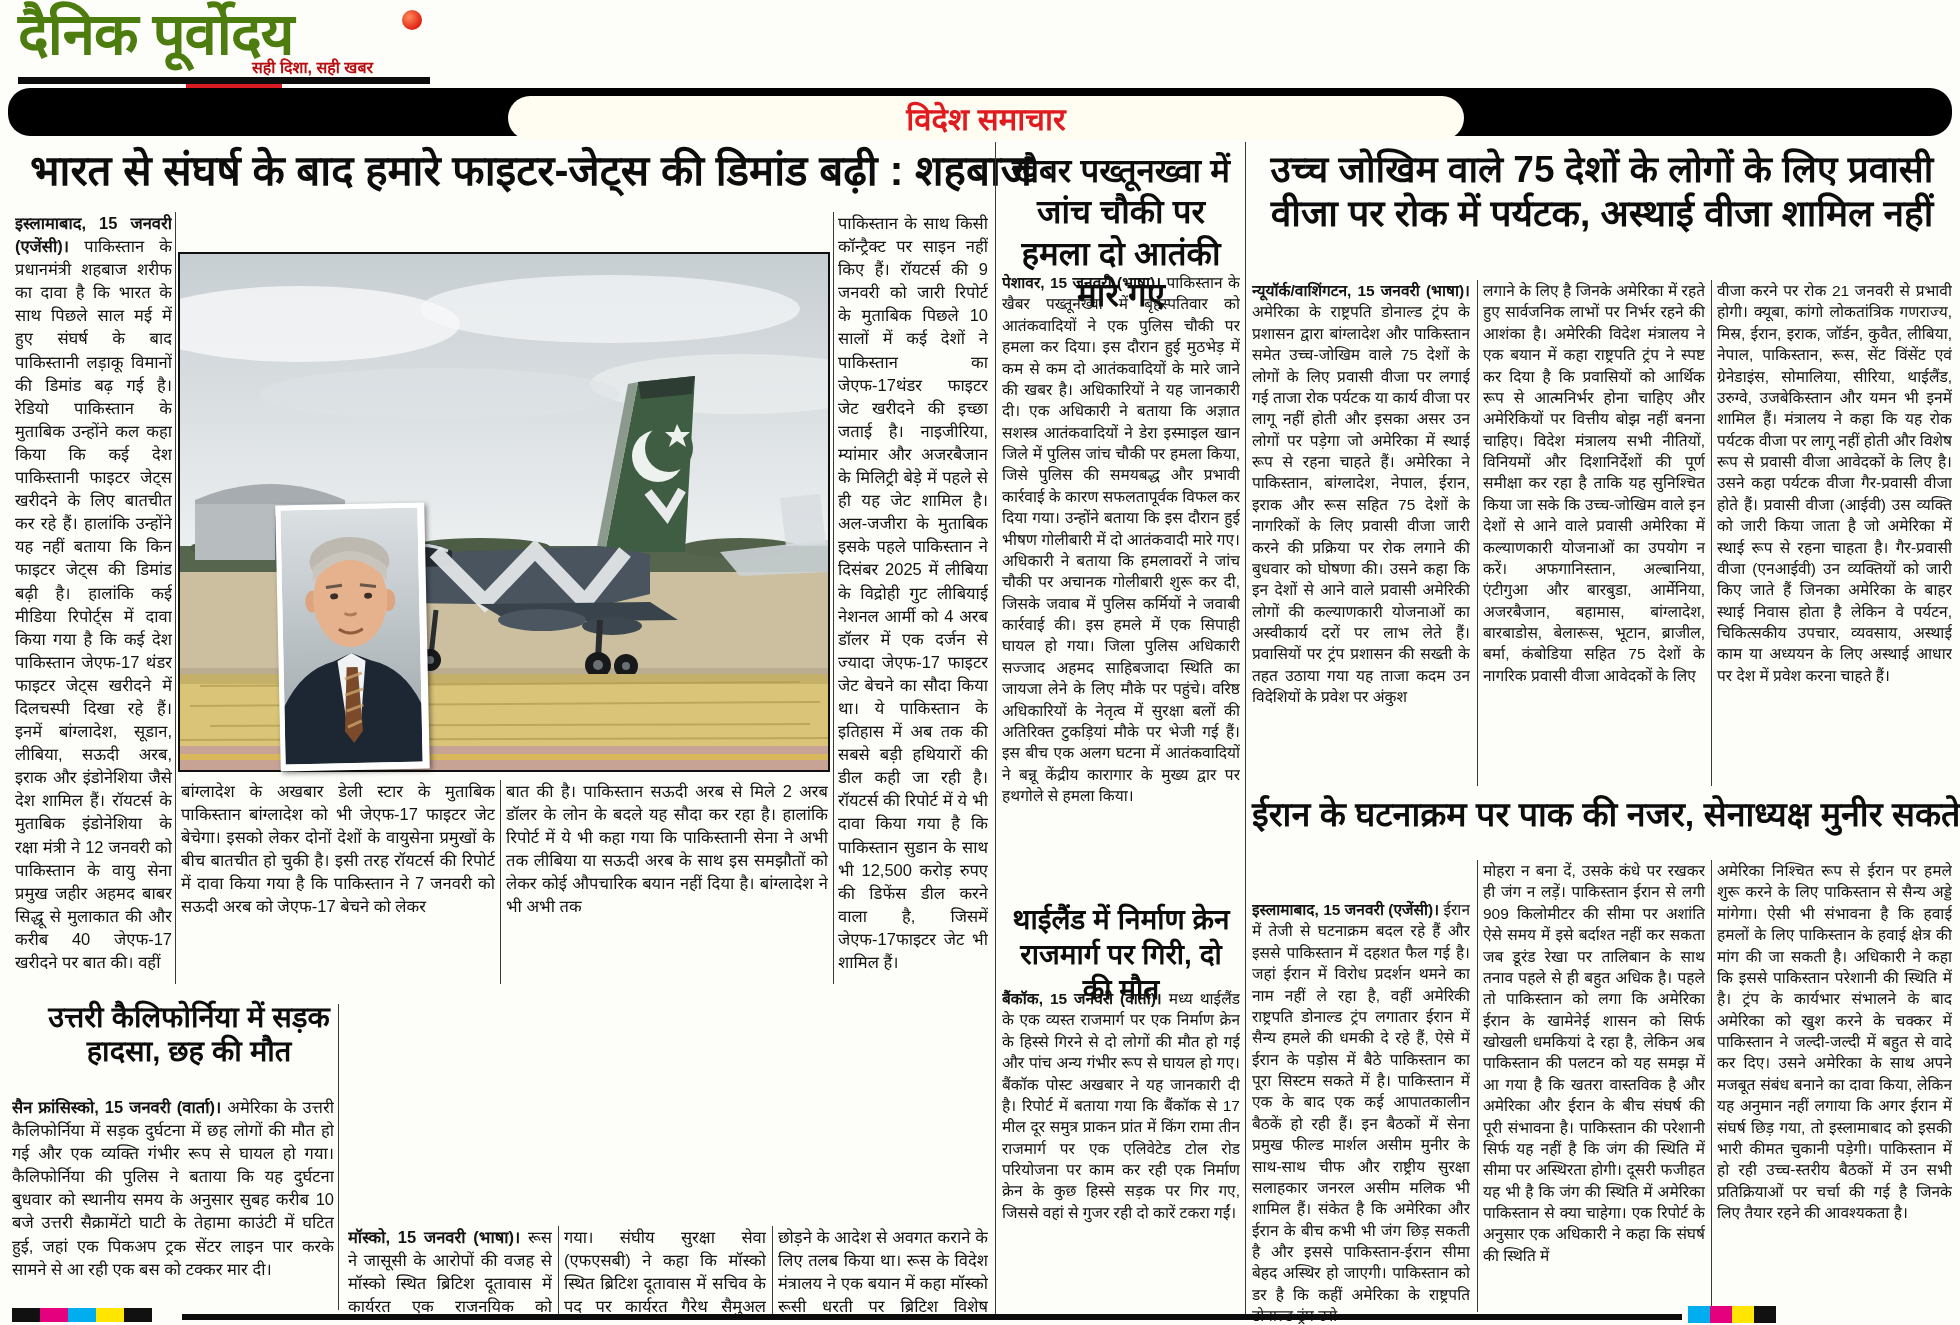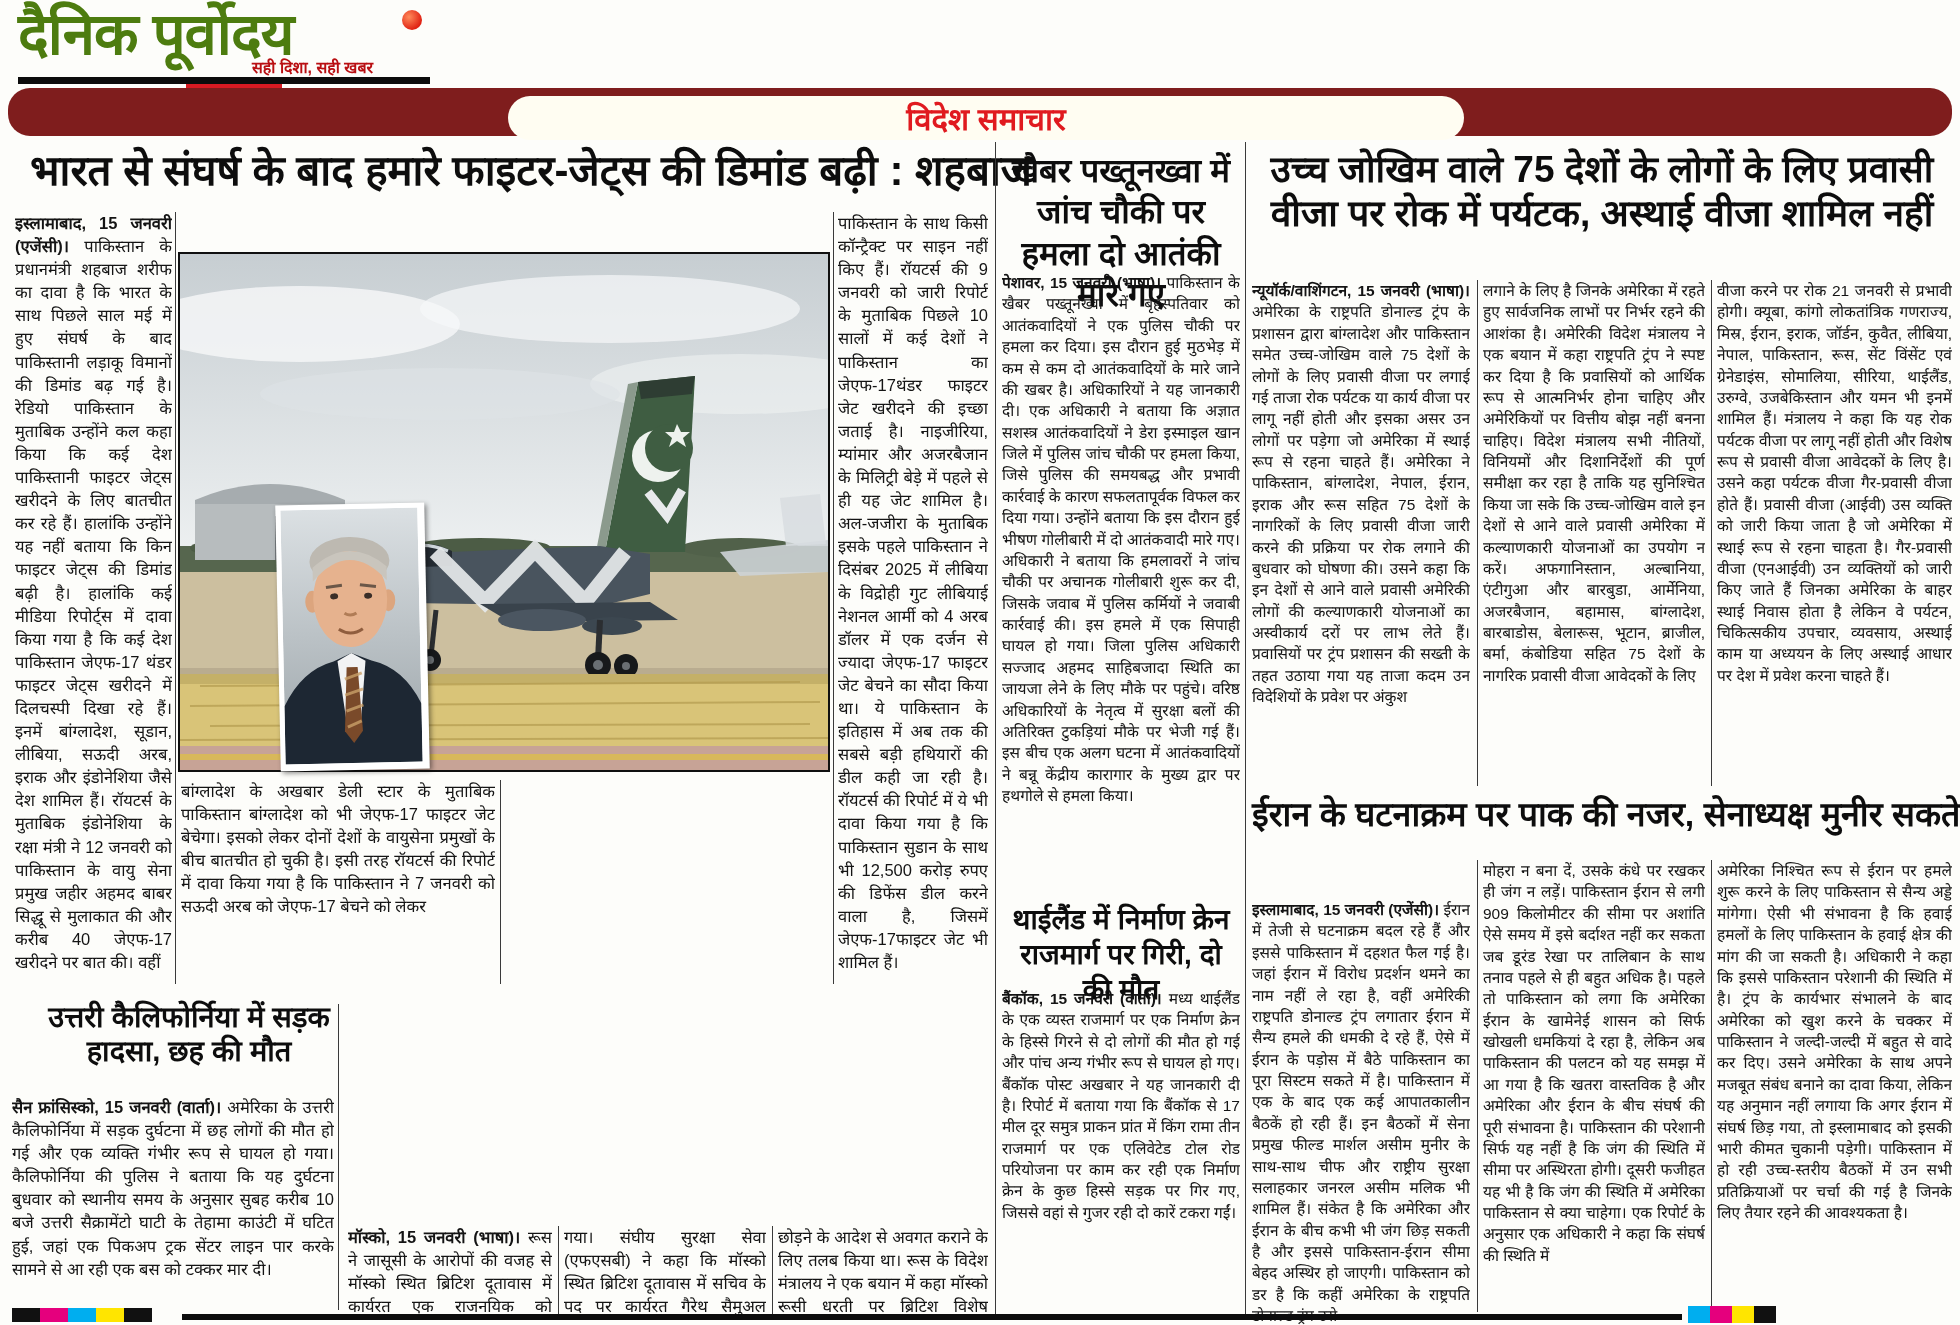--- a/index.html
+++ b/index.html
@@ -10,21 +10,21 @@
   }
   .abs{position:absolute;}
   
   #logo{left:18px;top:2px;font-size:58px;font-weight:800;color:#4d7c0f;letter-spacing:-1px;line-height:1.1;}
   #logo-dot{left:402px;top:10px;width:20px;height:20px;border-radius:50%;
     background:radial-gradient(circle at 35% 35%,#ff8a5a,#e02314 70%);}
   #tagline{left:252px;top:56px;font-size:16px;font-weight:700;color:#b90f12;}
   #masthead-bar{left:18px;top:77px;width:412px;height:7px;background:#0c0c0c;}
   #masthead-redstrip{left:186px;top:84px;width:96px;height:9px;background:#d81a22;}
   
-  #banner{left:8px;top:88px;width:1944px;height:48px;background:#7f1d1d;border-radius:22px;}
+  #banner{left:8px;top:88px;width:1944px;height:48px;background:#000000;border-radius:22px;}
   #banner-pill{left:500px;top:8px;width:956px;height:44px;background:#fffdf2;border-radius:22px;
     display:flex;align-items:center;justify-content:center;}
   #banner-title{font-size:31px;font-weight:800;color:#e01a1f;}
   
   .headline{font-weight:800;color:#0d0d0d;text-align:center;line-height:1.18;}
   
   .body{font-size:16.5px;line-height:1.4;text-align:justify;overflow:hidden;}
   .body-sm{font-size:15.5px;line-height:1.38;text-align:justify;overflow:hidden;}
   .dateline{font-weight:800;}
   
@@ -175,20 +175,21 @@
             <line x1="63" y1="218" x2="77" y2="212"></line>
         </g>
       </svg>
     </div>
   </div>
 
   <div class="abs body" style="left:838px;top:212px;width:150px;height:772px;">पाकिस्तान के साथ किसी कॉन्ट्रैक्ट पर साइन नहीं किए हैं। रॉयटर्स की 9 जनवरी को जारी रिपोर्ट के मुताबिक पिछले 10 सालों में कई देशों ने पाकिस्तान का जेएफ-17थंडर फाइटर जेट खरीदने की इच्छा जताई है। नाइजीरिया, म्यांमार और अजरबैजान के मिलिट्री बेड़े में पहले से ही यह जेट शामिल है। अल-जजीरा के मुताबिक इसके पहले पाकिस्तान ने दिसंबर 2025 में लीबिया के विद्रोही गुट लीबियाई नेशनल आर्मी को 4 अरब डॉलर में एक दर्जन से ज्यादा जेएफ-17 फाइटर जेट बेचने का सौदा किया था। ये पाकिस्तान के इतिहास में अब तक की सबसे बड़ी हथियारों की डील कही जा रही है। रॉयटर्स की रिपोर्ट में ये भी दावा किया गया है कि पाकिस्तान सुडान के साथ भी 12,500 करोड़ रुपए की डिफेंस डील करने वाला है, जिसमें जेएफ-17फाइटर जेट भी शामिल हैं।</div>
 
   <div class="abs body" style="left:181px;top:780px;width:314px;height:204px;">बांग्लादेश के अखबार डेली स्टार के मुताबिक पाकिस्तान बांग्लादेश को भी जेएफ-17 फाइटर जेट बेचेगा। इसको लेकर दोनों देशों के वायुसेना प्रमुखों के बीच बातचीत हो चुकी है। इसी तरह रॉयटर्स की रिपोर्ट में दावा किया गया है कि पाकिस्तान ने 7 जनवरी को सऊदी अरब को जेएफ-17 बेचने को लेकर</div>
   <div class="abs vrule" style="left:500px;top:780px;height:204px;"></div>
+  <div class="abs body" style="left:506px;top:780px;width:322px;height:204px;">बात की है। पाकिस्तान सऊदी अरब से मिले 2 अरब डॉलर के लोन के बदले यह सौदा कर रहा है। हालांकि रिपोर्ट में ये भी कहा गया कि पाकिस्तानी सेना ने अभी तक लीबिया या सऊदी अरब के साथ इस समझौतों को लेकर कोई औपचारिक बयान नहीं दिया है। बांग्लादेश ने भी अभी तक</div>
 
   <div class="abs headline" style="left:28px;top:1000px;width:322px;font-size:29px;">उत्तरी कैलिफोर्निया में सड़क हादसा, छह की मौत</div>
   <div class="abs body" style="left:12px;top:1096px;width:322px;height:214px;">
     <span class="dateline">सैन फ्रांसिस्को, 15 जनवरी (वार्ता)।</span>
     <span>अमेरिका के उत्तरी कैलिफोर्निया में सड़क दुर्घटना में छह लोगों की मौत हो गई और एक व्यक्ति गंभीर रूप से घायल हो गया। कैलिफोर्निया की पुलिस ने बताया कि यह दुर्घटना बुधवार को स्थानीय समय के अनुसार सुबह करीब 10 बजे उत्तरी सैक्रामेंटो घाटी के तेहामा काउंटी में घटित हुई, जहां एक पिकअप ट्रक सेंटर लाइन पार करके सामने से आ रही एक बस को टक्कर मार दी।</span>
   </div>
 
   <div class="abs vrule" style="left:338px;top:1004px;height:306px;"></div>
   <div class="abs body" style="left:348px;top:1226px;width:204px;height:94px;">
     <span class="dateline">मॉस्को, 15 जनवरी (भाषा)।</span>

